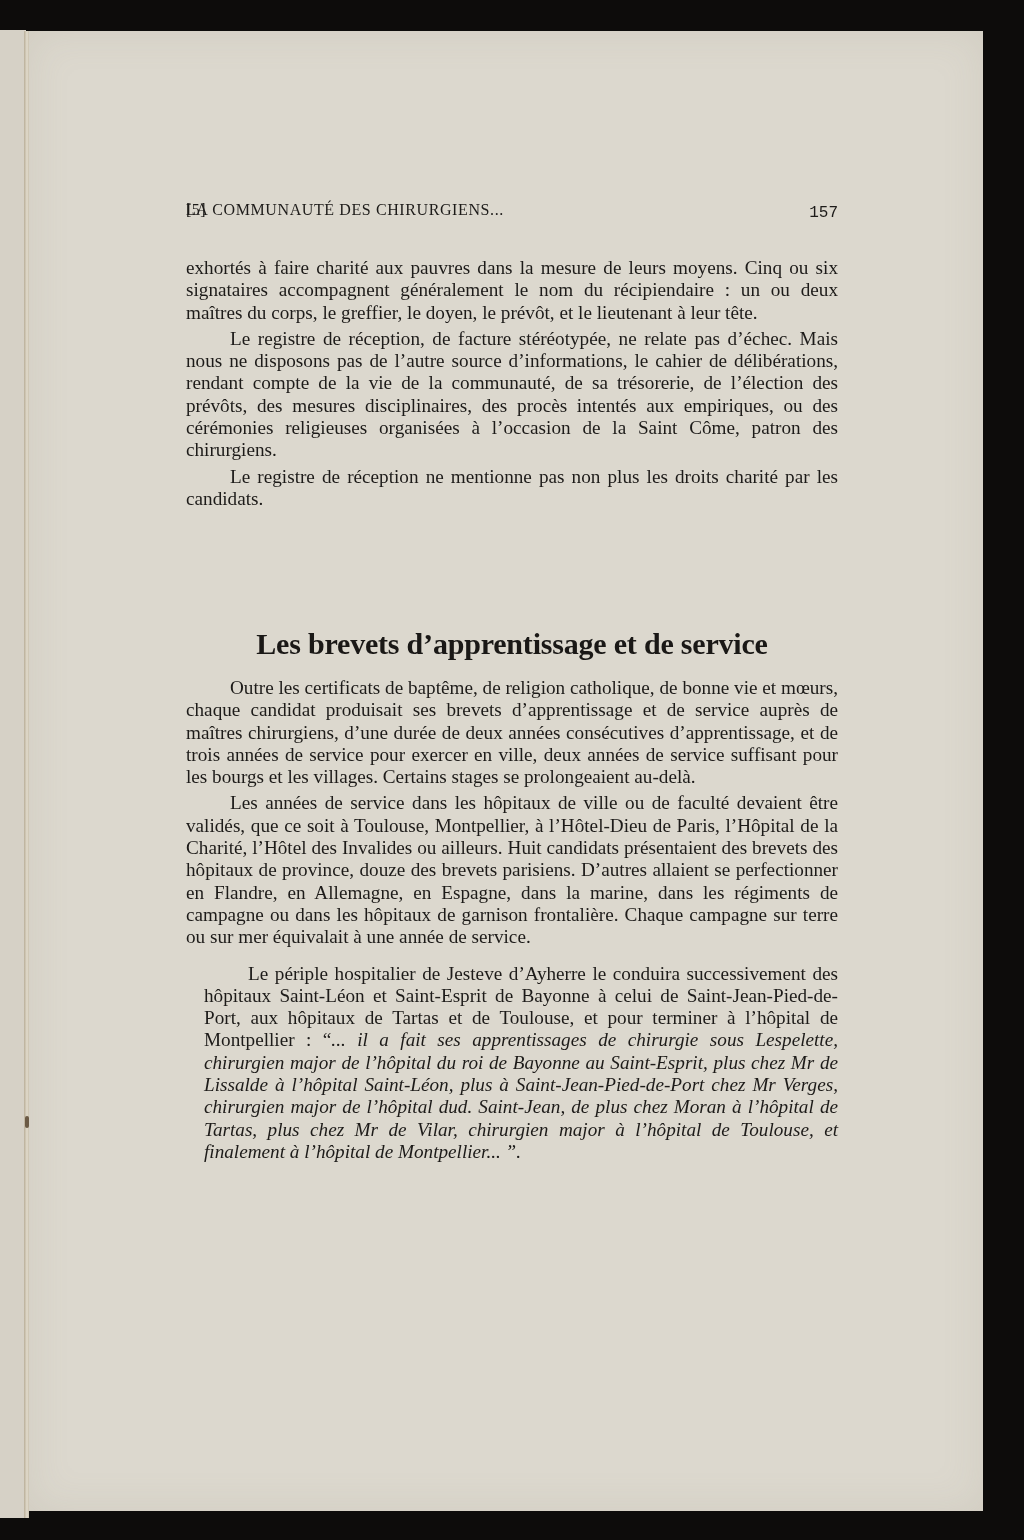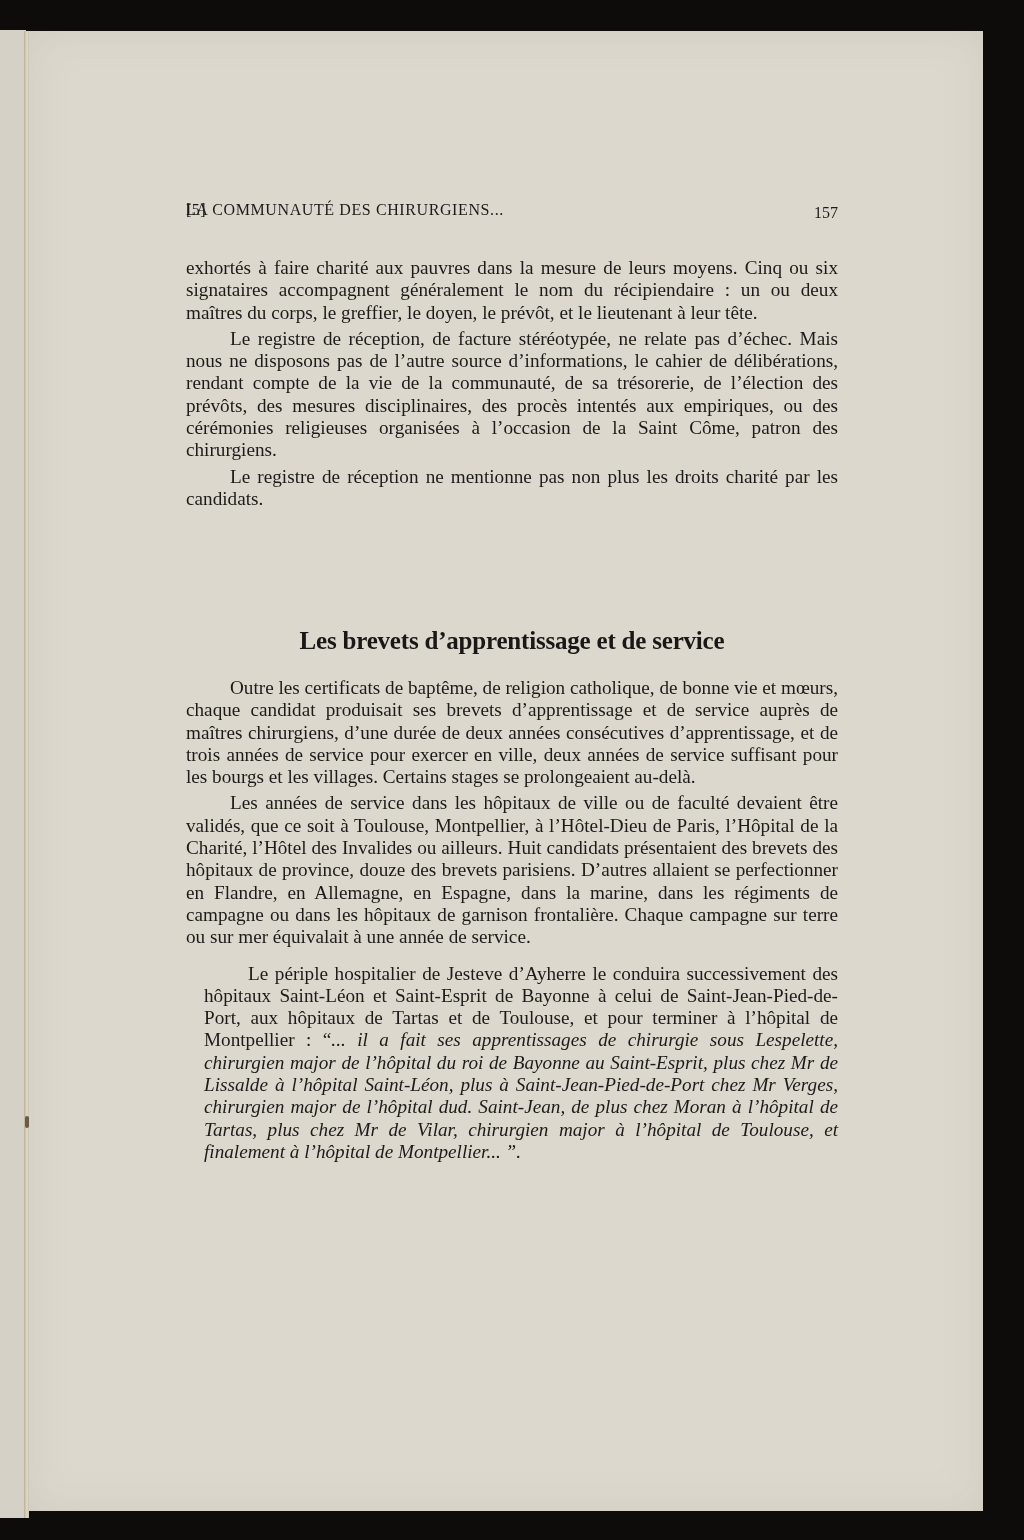--- a/index.html
+++ b/index.html
@@ -20,34 +20,34 @@
     background: #dcd8ce;
     box-shadow: inset 0 0 40px rgba(150,140,120,0.15);
   }
   .running-head {
     position: absolute; top: 197px; left: 186px; width: 652px;
     font-family: "Liberation Serif", serif; font-size: 16px; color: #1d1b19;
     height: 24px;
   }
   .running-head .folio-left { position: absolute; left: 0; top: 4px; letter-spacing: 0.5px; }
   .running-head .title { position: absolute; left: 0; right: 0; top: 4px; letter-spacing: 0.6px; }
-  .running-head .folio { position: absolute; right: 0; top: 7px; }
+  .running-head .folio { position: absolute; right: 0; top: 7px; font-family: Liberation Mono, monospace; }
   .text {
     position: absolute; left: 186px; width: 652px;
     font-family: "Liberation Serif", serif; font-size: 19.2px; line-height: 22.3px;
     color: #1d1b19; text-align: justify;
   }
   .text p { margin: 0; }
   .text p.indent { text-indent: 44px; }
   .text p + p { margin-top: 4px; }
   .block-1 { top: 257px; }
   .block-2 { top: 677px; }
   .heading {
     position: absolute; top: 627px; left: 186px; width: 652px; text-align: center;
-    font-family: "Liberation Serif", serif; font-weight: bold; font-size: 25px;
+    font-family: "Liberation Serif", serif; font-weight: bold; font-size: 30px;
     color: #1a1816; letter-spacing: -0.2px;
   }
   .text .gap { margin-top: 14px !important; margin-left: 18px; }
   .text em { font-style: italic; }
   .nick {
     position: absolute; left: 25px; top: 1116px; width: 4px; height: 12px;
     background: #6b5a45; border-radius: 2px;
   }
 </style>
 </head>

